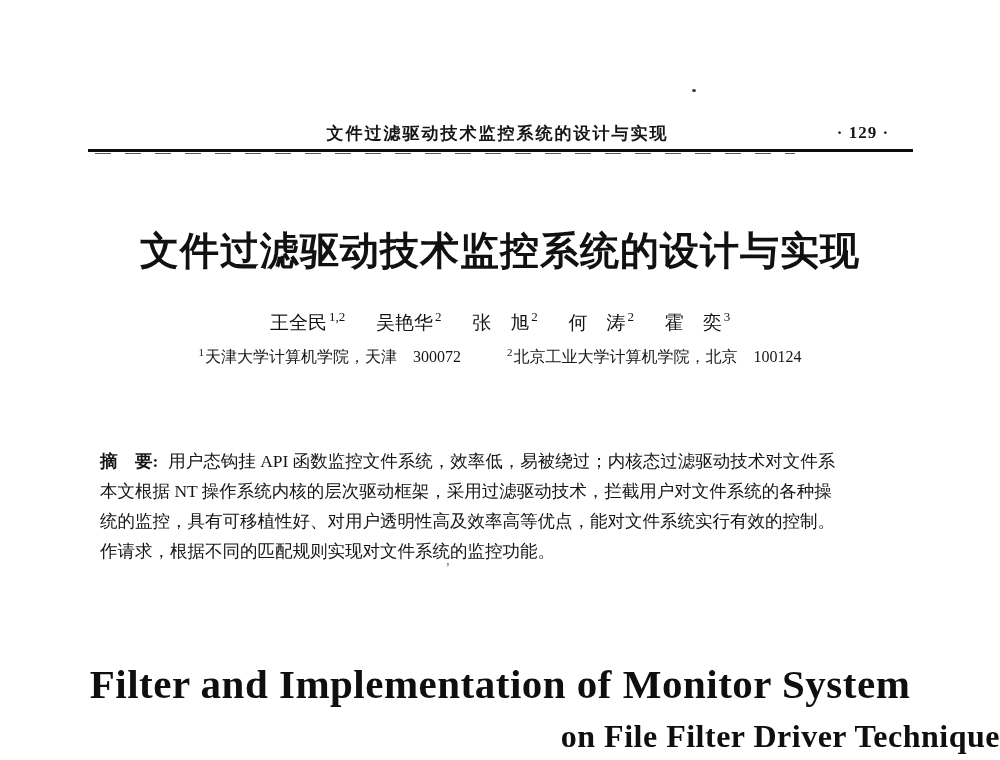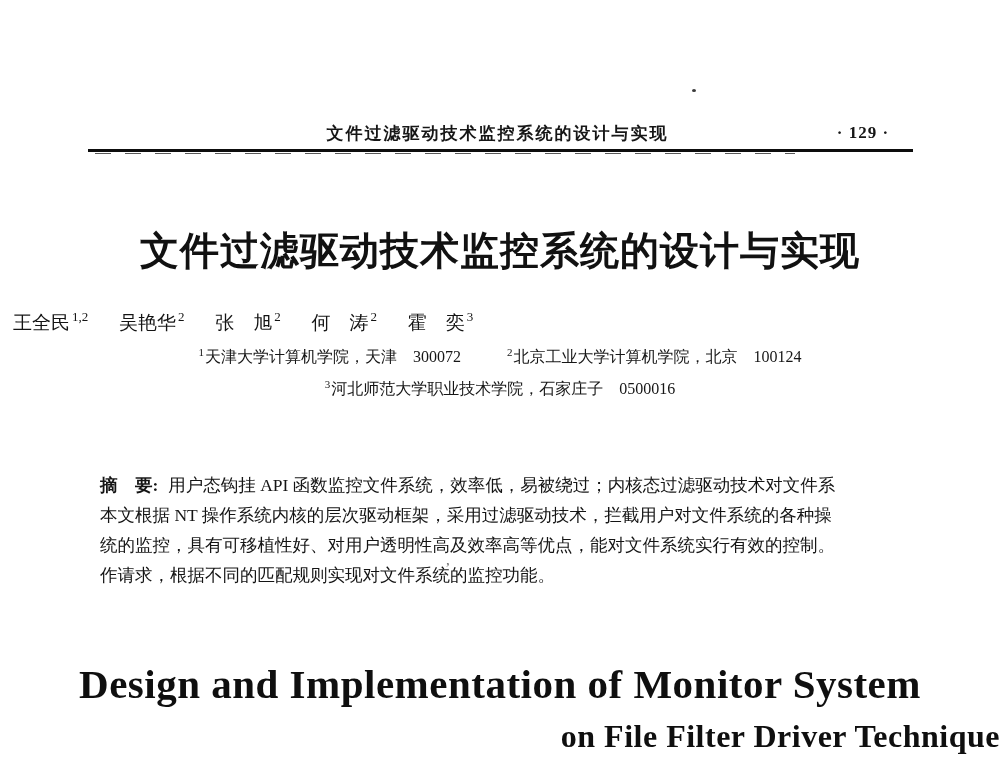--- a/index.html
+++ b/index.html
@@ -56,21 +56,21 @@
     text-align: center;
     font-family: "Liberation Sans", sans-serif;
     font-size: 39px; font-weight: 700;
     letter-spacing: 1px;
     color: #111111;
   }
 
   
   .authors-line {
     position: absolute; top: 310px; left: 0; width: 1000px;
-    text-align: left;
+    text-align: center;
     font-size: 19px;
     color: #141414;
     white-space: nowrap;
   }
   .author { margin: 0 13px; }
   .author .sup {
     font-size: 13px;
     position: relative; top: -8px;
     margin-left: 2px;
     font-family: "Liberation Serif", serif;
@@ -88,21 +88,21 @@
   .affil-line.l2 { top: 379px; }
   .affil .sup {
     font-size: 11px;
     position: relative; top: -6px;
     margin-right: 1px;
   }
   .affil + .affil { margin-left: 42px; }
 
   
   .abstract {
-    position: absolute; top: 470px; left: 100px; width: 808px;
+    position: absolute; top: 446px; left: 100px; width: 808px;
     font-size: 17.5px; line-height: 30px;
     color: #141414;
     text-align: justify;
   }
   .abstract .line { height: 30px; white-space: nowrap; }
   .bold-label { font-weight: 700; margin-right: 10px; }
   .keywords-line { height: 30px; white-space: nowrap; }
   .keyword { margin-right: 34px; }
   .keyword:last-child { margin-right: 0; }
 
@@ -144,29 +144,26 @@
     <span class="author"><span>吴艳华</span><span class="sup">2</span></span>
     <span class="author"><span>张　旭</span><span class="sup">2</span></span>
     <span class="author"><span>何　涛</span><span class="sup">2</span></span>
     <span class="author"><span>霍　奕</span><span class="sup">3</span></span>
   </div>
 
   <div class="affil-line l1">
     <span class="affil"><span class="sup">1</span><span>天津大学计算机学院，天津　300072</span></span>
     <span class="affil"><span class="sup">2</span><span>北京工业大学计算机学院，北京　100124</span></span>
   </div>
-  <div class="affil-line l2">
-    <span class="affil"><span class="sup">3</span><span>河北师范大学职业技术学院，石家庄子　0500016</span></span>
-  </div>
 
   <div class="abstract">
     <div class="line">
       <span class="bold-label">摘　要:</span><span>用户态钩挂 API 函数监控文件系统，效率低，易被绕过；内核态过滤驱动技术对文件系</span>
     </div>
     <div class="line">本文根据 NT 操作系统内核的层次驱动框架，采用过滤驱动技术，拦截用户对文件系统的各种操</div>
     <div class="line">统的监控，具有可移植性好、对用户透明性高及效率高等优点，能对文件系统实行有效的控制。</div>
     <div class="line">作请求，根据不同的匹配规则实现对文件系统的监控功能。</div>
   </div>
 
-  <div class="title-en-1">Design and Implementation of Monitor System</div>
+  <div class="title-en-1">Filter and Implementation of Monitor System</div>
   <div class="title-en-2">on File Filter Driver Technique</div>
 
 </div>
 
 </body></html>

